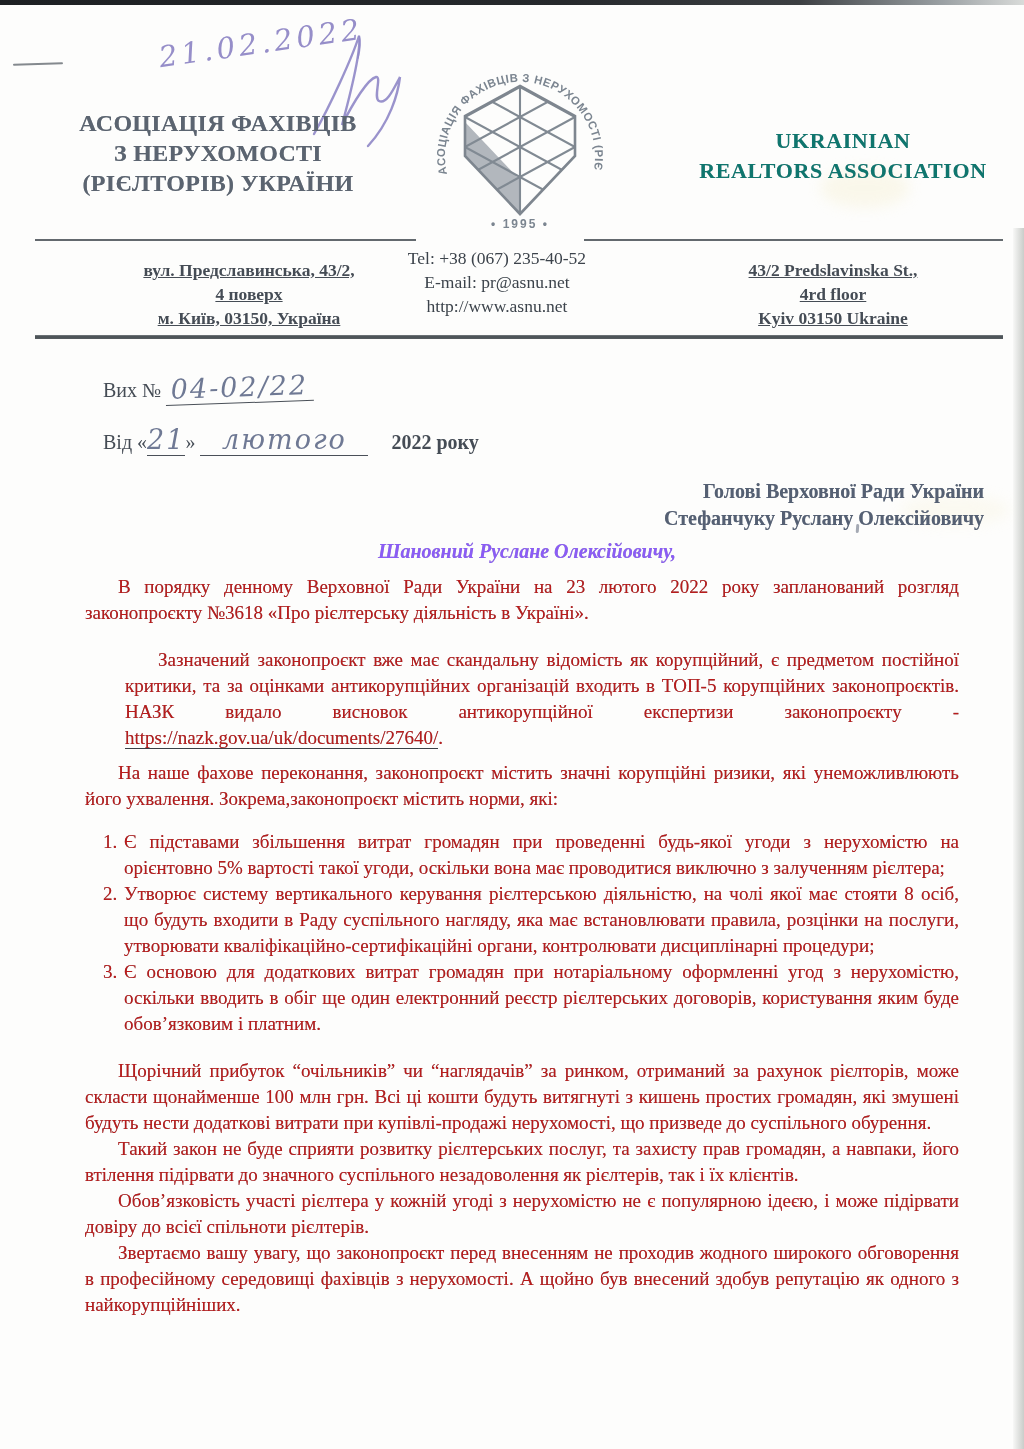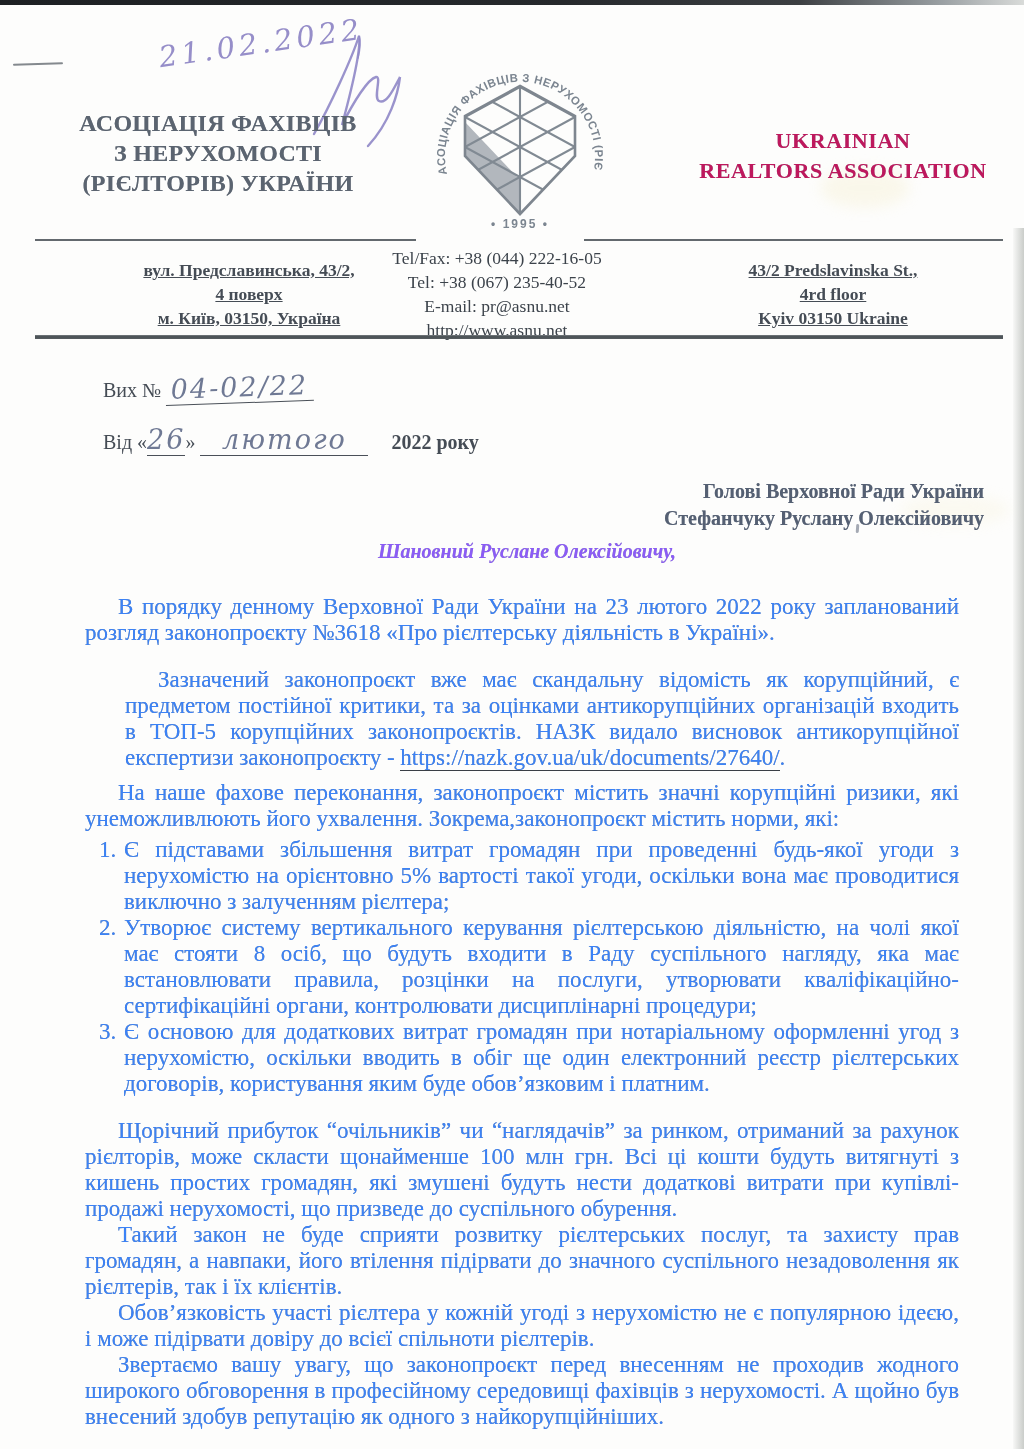--- a/index.html
+++ b/index.html
@@ -25,21 +25,21 @@
   .hand{font-family:"DejaVu Serif", serif;font-style:italic;}
   .hand-date{position:absolute;left:158px;top:26px;font-size:29px;letter-spacing:4px;
     color:#968ec9;transform:rotate(-8deg);white-space:nowrap;}
   .signature{position:absolute;left:302px;top:28px;}
 
   
   .org-uk{position:absolute;left:48px;top:108px;width:340px;text-align:center;
     font-size:24px;font-weight:bold;line-height:30px;color:#5b6470;letter-spacing:.3px;
     text-shadow:0 0 .6px rgba(91,100,112,.6);}
   .org-en{position:absolute;left:668px;top:126px;width:350px;text-align:center;
-    font-size:22px;font-weight:bold;line-height:30px;color:#be185d;letter-spacing:.6px;
+    font-size:22px;font-weight:bold;line-height:30px;color:#0f766e;letter-spacing:.6px;
     text-shadow:0 0 .6px rgba(110,119,129,.55);}
   .logo{position:absolute;left:423px;top:50px;width:194px;height:196px;}
 
   .rule1{position:absolute;top:239px;height:2px;background:#63696e;}
   .rule1.left{left:35px;width:381px;}
   .rule1.right{left:584px;width:419px;}
   .rule2{position:absolute;top:335px;left:35px;width:968px;height:2px;
     background:#4e5559;border-top:1.5px solid #6a7074;border-bottom:1px solid rgba(90,96,100,.5);}
 
   .addr{position:absolute;text-align:center;font-size:17.5px;line-height:24px;text-decoration:underline;}
@@ -58,26 +58,26 @@
   .w-month{width:168px;text-align:center;}
   .yr{margin-left:18px;font-weight:bold;}
 
   .addressee{position:absolute;right:40px;top:478px;width:430px;text-align:right;
     font-size:20px;font-weight:bold;line-height:27px;color:#556073;
     text-shadow:0 0 .5px rgba(85,96,115,.55);}
   .salutation{position:absolute;left:378px;top:540px;font-size:20px;font-weight:bold;font-style:italic;
     color:#8b5cf6;text-shadow:0 0 .5px rgba(75,82,96,.5);}
 
   
-  .letter-body{position:absolute;left:85px;top:594px;width:874px;
-    font-size:23px;line-height:26px;text-align:justify;color:#3b82f6;}
+  .letter-body{position:absolute;left:85px;top:574px;width:874px;
+    font-size:19px;line-height:26px;text-align:justify;color:#b91c1c;}
   .letter-body p{margin:0;text-indent:33px;text-shadow:0 0 .6px rgba(58,63,70,.55);}
   .letter-body p.sp1{margin-bottom:21px;}
   .letter-body p.sp2{margin-bottom:9px;margin-left:40px;}
-  .letter-body ol{margin:5px 0 21px 0;padding-left:37px;}
+  .letter-body ol{margin:17px 0 21px 0;padding-left:37px;}
   .letter-body li{margin:0;padding-left:2px;text-shadow:0 0 .6px rgba(58,63,70,.55);}
   .doc-link{border-bottom:1.5px solid #3a3f46;}
 </style>
 </head>
 <body>
 
 <div class="page">
 
   <div class="scan-top"></div>
   <div class="scan-right"></div>
@@ -131,40 +131,39 @@
 
   <div class="rule1 left"></div>
   <div class="rule1 right"></div>
 
   <div class="addr uk">
     <div>вул. Предславинська, 43/2,</div>
     <div>4 поверх</div>
     <div>м. Київ, 03150, Україна</div>
   </div>
   <div class="contacts">
-    <div>Tel/Fax: +38 (044) 222-16-05</div>
     <div>Tel: +38 (067) 235-40-52</div>
     <div>E-mail: pr@asnu.net</div>
     <div>http://www.asnu.net</div>
   </div>
   <div class="addr en">
     <div>43/2 Predslavinska St.,</div>
     <div>4rd floor</div>
     <div>Kyiv 03150 Ukraine</div>
   </div>
 
   <div class="rule2"></div>
 
   <div class="ref-no">
     <span>Вих №</span>
     <span class="uline w-num hand hand-ref">04-02/22</span>
   </div>
   <div class="ref-date">
     <span>Від</span>
-    <span>«</span><span class="uline w-day hand hand-ref">26</span><span>»</span>
+    <span>«</span><span class="uline w-day hand hand-ref">21</span><span>»</span>
     <span class="uline w-month hand hand-ref">лютого</span>
     <span class="yr">2022 року</span>
   </div>
 
   <div class="addressee">
     <div>Голові Верховної Ради України</div>
     <div>Стефанчуку Руслану Олексійовичу</div>
   </div>
 
   <div class="salutation">Шановний Руслане Олексійовичу,</div>

